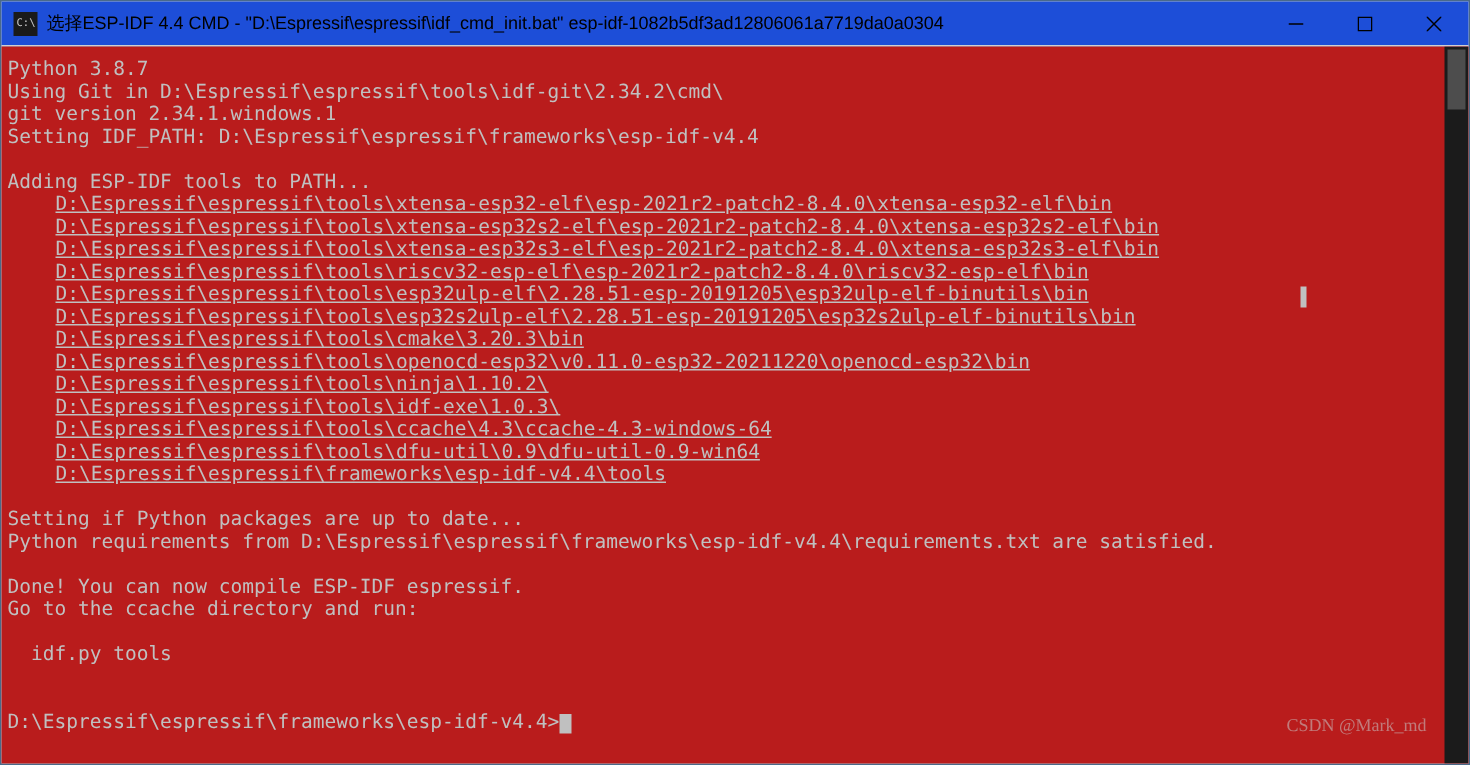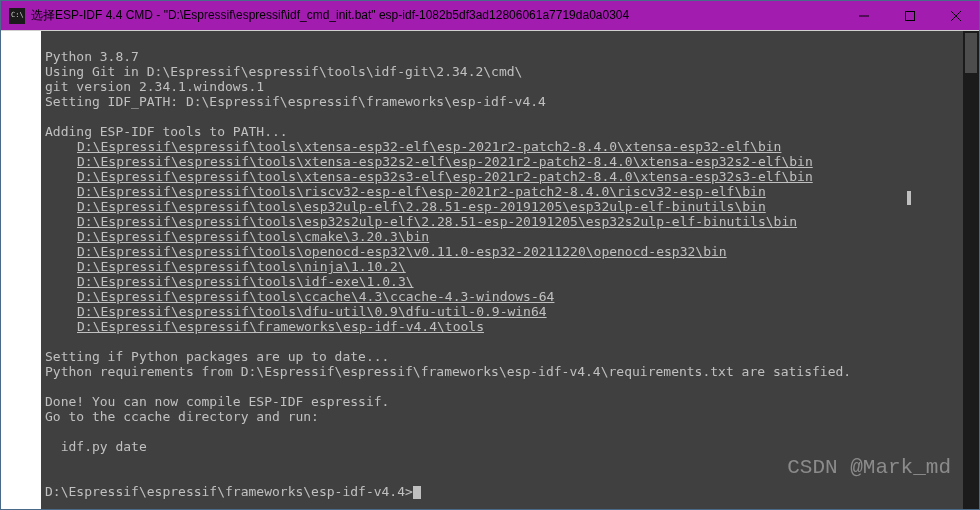--- a/index.html
+++ b/index.html
@@ -1,29 +1,29 @@
 <!DOCTYPE html>
 <html><head>
 <meta charset="utf-8">
 <style>
   * { margin: 0; padding: 0; box-sizing: border-box; }
   html, body { width: 980px; height: 510px; overflow: hidden; font-family: "Segoe UI", Tahoma, sans-serif; background: #f0f0f0; }
   .window { width: 980px; height: 510px; border: 1px solid #4a6a8a; display: flex; flex-direction: column; background: #fff; }
-  .titlebar { height: 30px; background: #a21caf; display: flex; align-items: center; border-bottom: 1px solid #d0d0d0; }
+  .titlebar { height: 30px; background: #1d4ed8; display: flex; align-items: center; border-bottom: 1px solid #d0d0d0; }
   .title-icon { width: 16px; height: 16px; margin: 0 6px 0 8px; background: #1a1a1a; display: inline-block; position: relative; }
   .title-icon::after { content: "C:\\"; color: #ccc; font-size: 7px; position: absolute; top: 3px; left: 2px; font-family: monospace; }
   .title-text { flex: 1; font-size: 12px; color: #000; white-space: nowrap; overflow: hidden; }
   .win-controls { display: flex; height: 100%; }
   .win-btn { width: 46px; height: 100%; display: flex; align-items: center; justify-content: center; font-size: 10px; color: #000; }
   .win-btn svg { width: 10px; height: 10px; }
-  .terminal { flex: 1; background: #404040; color: #c0c0c0; font-family: "NSimSun","SimSun","Consolas",monospace; font-size: 13px; line-height: 15px; padding: 18px 4px; white-space: pre; overflow: hidden; position: relative; margin-left: 40px; }
+  .terminal { flex: 1; background: #b91c1c; color: #c0c0c0; font-family: "NSimSun","SimSun","Consolas",monospace; font-size: 13px; line-height: 15px; padding: 8px 4px; white-space: pre; overflow: hidden; position: relative; }
   .scrollbar { position: absolute; right: 0; top: 0; width: 16px; height: 100%; background: #1b1b1b; }
   .scrollbar-thumb { position: absolute; top: 2px; left: 2px; right: 2px; height: 40px; background: #4d4d4d; }
   .cursor { display: inline-block; width: 8px; height: 13px; background: #c0c0c0; vertical-align: text-bottom; }
-  .watermark { position: absolute; right: 28px; bottom: 34px; color: rgba(200,200,200,0.55); font-size: 21px; font-family: Liberation Mono, monospace; }
+  .watermark { position: absolute; right: 28px; bottom: 18px; color: rgba(200,200,200,0.55); font-size: 12px; font-family: Liberation Serif, serif; }
   .indented { padding-left: 32px; display: block; text-decoration: underline; }
   .idle-cursor { position: absolute; width: 4px; height: 14px; background: #c0c0c0; left: 866px; top: 160px; }
 </style>
 </head>
 <body>
 
 <div class="window">
   <div class="titlebar">
     <span class="title-icon"></span>
     <span class="title-text">选择ESP-IDF 4.4 CMD - "D:\Espressif\espressif\idf_cmd_init.bat"  esp-idf-1082b5df3ad12806061a7719da0a0304</span>
@@ -53,21 +53,21 @@
 <span>Setting IDF_PATH: D:\Espressif\espressif\frameworks\esp-idf-v4.4</span>
 
 <span>Adding ESP-IDF tools to PATH...</span>
 <span class="indented">D:\Espressif\espressif\tools\xtensa-esp32-elf\esp-2021r2-patch2-8.4.0\xtensa-esp32-elf\bin</span><span class="indented">D:\Espressif\espressif\tools\xtensa-esp32s2-elf\esp-2021r2-patch2-8.4.0\xtensa-esp32s2-elf\bin</span><span class="indented">D:\Espressif\espressif\tools\xtensa-esp32s3-elf\esp-2021r2-patch2-8.4.0\xtensa-esp32s3-elf\bin</span><span class="indented">D:\Espressif\espressif\tools\riscv32-esp-elf\esp-2021r2-patch2-8.4.0\riscv32-esp-elf\bin</span><span class="indented">D:\Espressif\espressif\tools\esp32ulp-elf\2.28.51-esp-20191205\esp32ulp-elf-binutils\bin</span><span class="indented">D:\Espressif\espressif\tools\esp32s2ulp-elf\2.28.51-esp-20191205\esp32s2ulp-elf-binutils\bin</span><span class="indented">D:\Espressif\espressif\tools\cmake\3.20.3\bin</span><span class="indented">D:\Espressif\espressif\tools\openocd-esp32\v0.11.0-esp32-20211220\openocd-esp32\bin</span><span class="indented">D:\Espressif\espressif\tools\ninja\1.10.2\</span><span class="indented">D:\Espressif\espressif\tools\idf-exe\1.0.3\</span><span class="indented">D:\Espressif\espressif\tools\ccache\4.3\ccache-4.3-windows-64</span><span class="indented">D:\Espressif\espressif\tools\dfu-util\0.9\dfu-util-0.9-win64</span><span class="indented">D:\Espressif\espressif\frameworks\esp-idf-v4.4\tools</span>
 <span>Setting if Python packages are up to date...</span>
 <span>Python requirements from D:\Espressif\espressif\frameworks\esp-idf-v4.4\requirements.txt are satisfied.</span>
 
 <span>Done! You can now compile ESP-IDF espressif.</span>
 <span>Go to the ccache directory and run:</span>
 
-<span>  idf.py date</span>
+<span>  idf.py tools</span>
 
 
 <span>D:\Espressif\espressif\frameworks\esp-idf-v4.4&gt;</span><span class="cursor"></span>
     <span class="idle-cursor"></span>
     <div class="scrollbar">
       <div class="scrollbar-thumb"></div>
     </div>
     <div class="watermark">CSDN @Mark_md</div>
   </div>
 </div>

